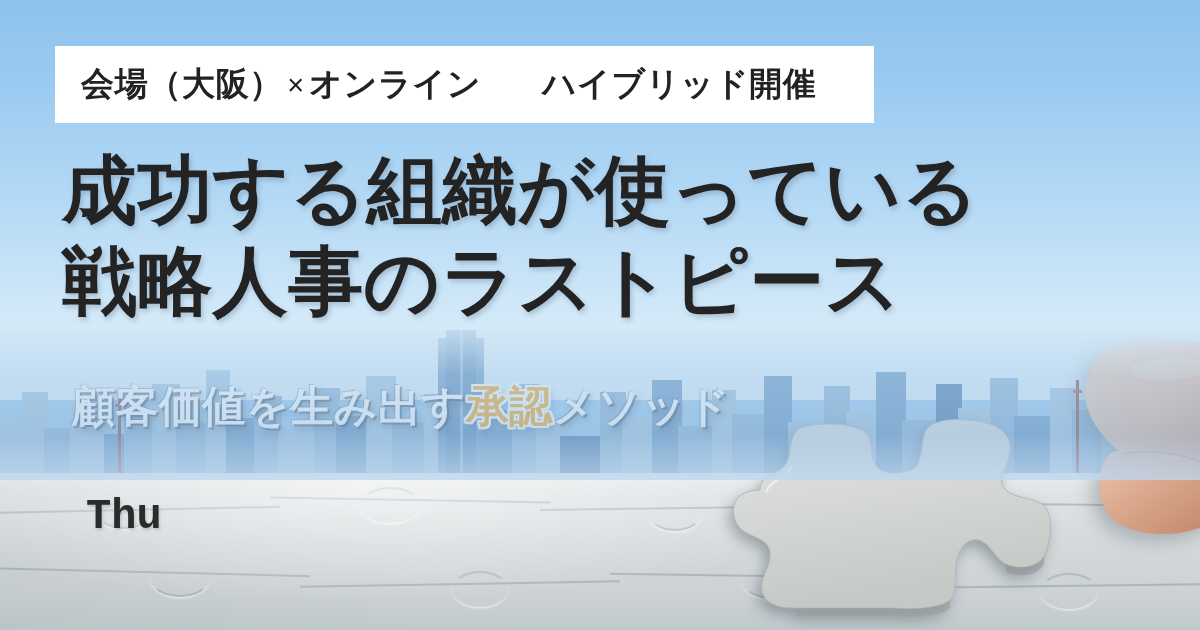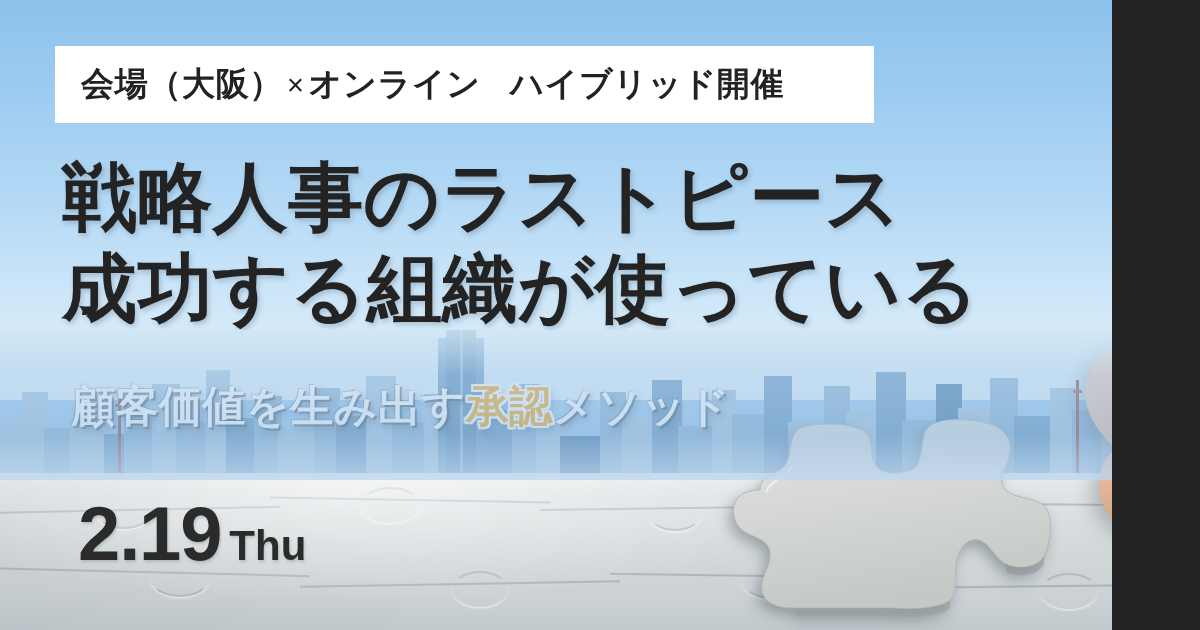--- a/index.html
+++ b/index.html
@@ -2,24 +2,24 @@
 <html><head>
 <meta charset="utf-8">
 <style>
   html, body {
     margin: 0;
     padding: 0;
     background: #222;
   }
   #poster {
     position: relative;
-    width: 1112px;
+    width: 1200px;
     height: 630px;
     overflow: hidden;
-    font-family: Liberation Sans, sans-serif;
+    font-family: Liberation Mono, monospace;
     background: #9ecbf0;
   }
 
   
   .sky {
     position: absolute;
     left: 0; top: 0;
     width: 1200px; height: 400px;
     background: linear-gradient(180deg,
         #8dc2ec 0%,
@@ -374,24 +374,23 @@
     </svg>
   </div>
 
   <div class="venue-banner">
     <div class="venue-text">
       <span>会場（大阪）</span><span class="venue-x">×</span><span>オンライン</span>&nbsp;&nbsp;&nbsp;<span>ハイブリッド開催</span>
     </div>
   </div>
 
   <div class="headline">
+    <div class="headline-line">成功する組織が使っている</div>
     <div class="headline-line">戦略人事のラストピース</div>
-    <div class="headline-line">成功する組織が使っている</div>
   </div>
 
   <div class="subtitle"><span>顧客価値を生み出す</span><span class="hl">承認</span><span>メソッド</span></div>
 
   <div class="date-row">
-    <span class="date-day">2.19</span>
     <span class="date-dow">Thu</span>
   </div>
 
 </div>
 
 </body></html>

